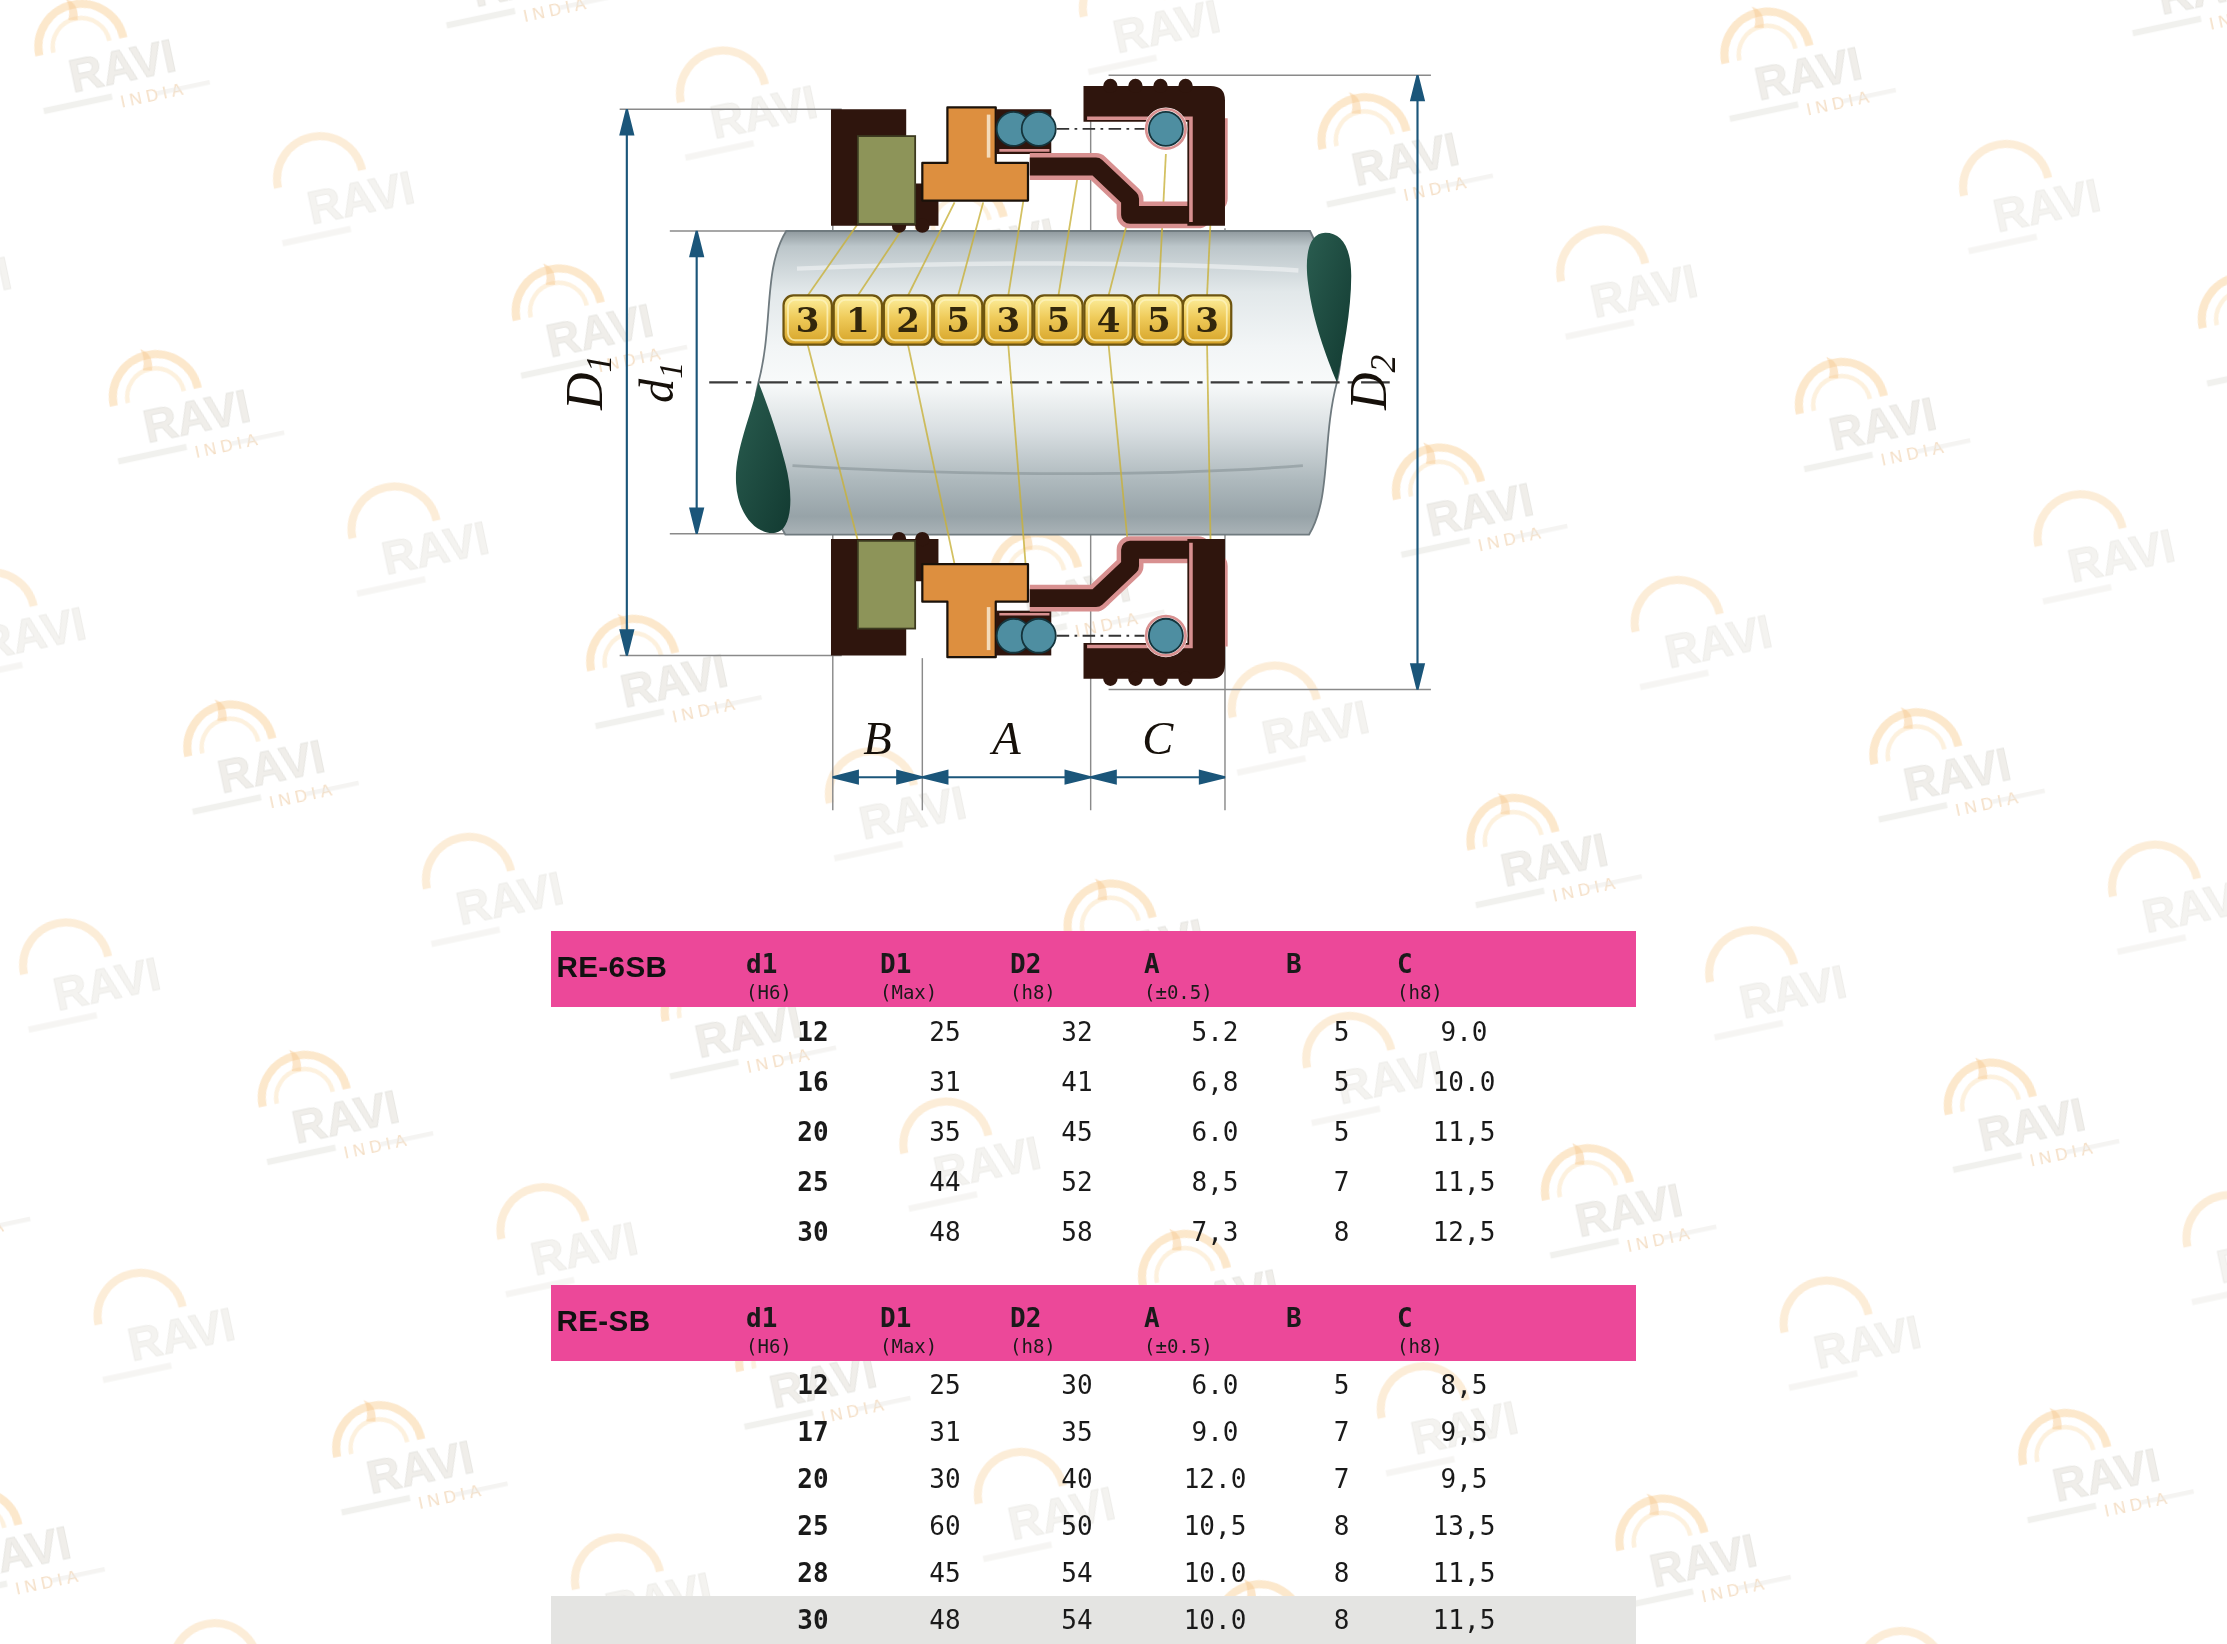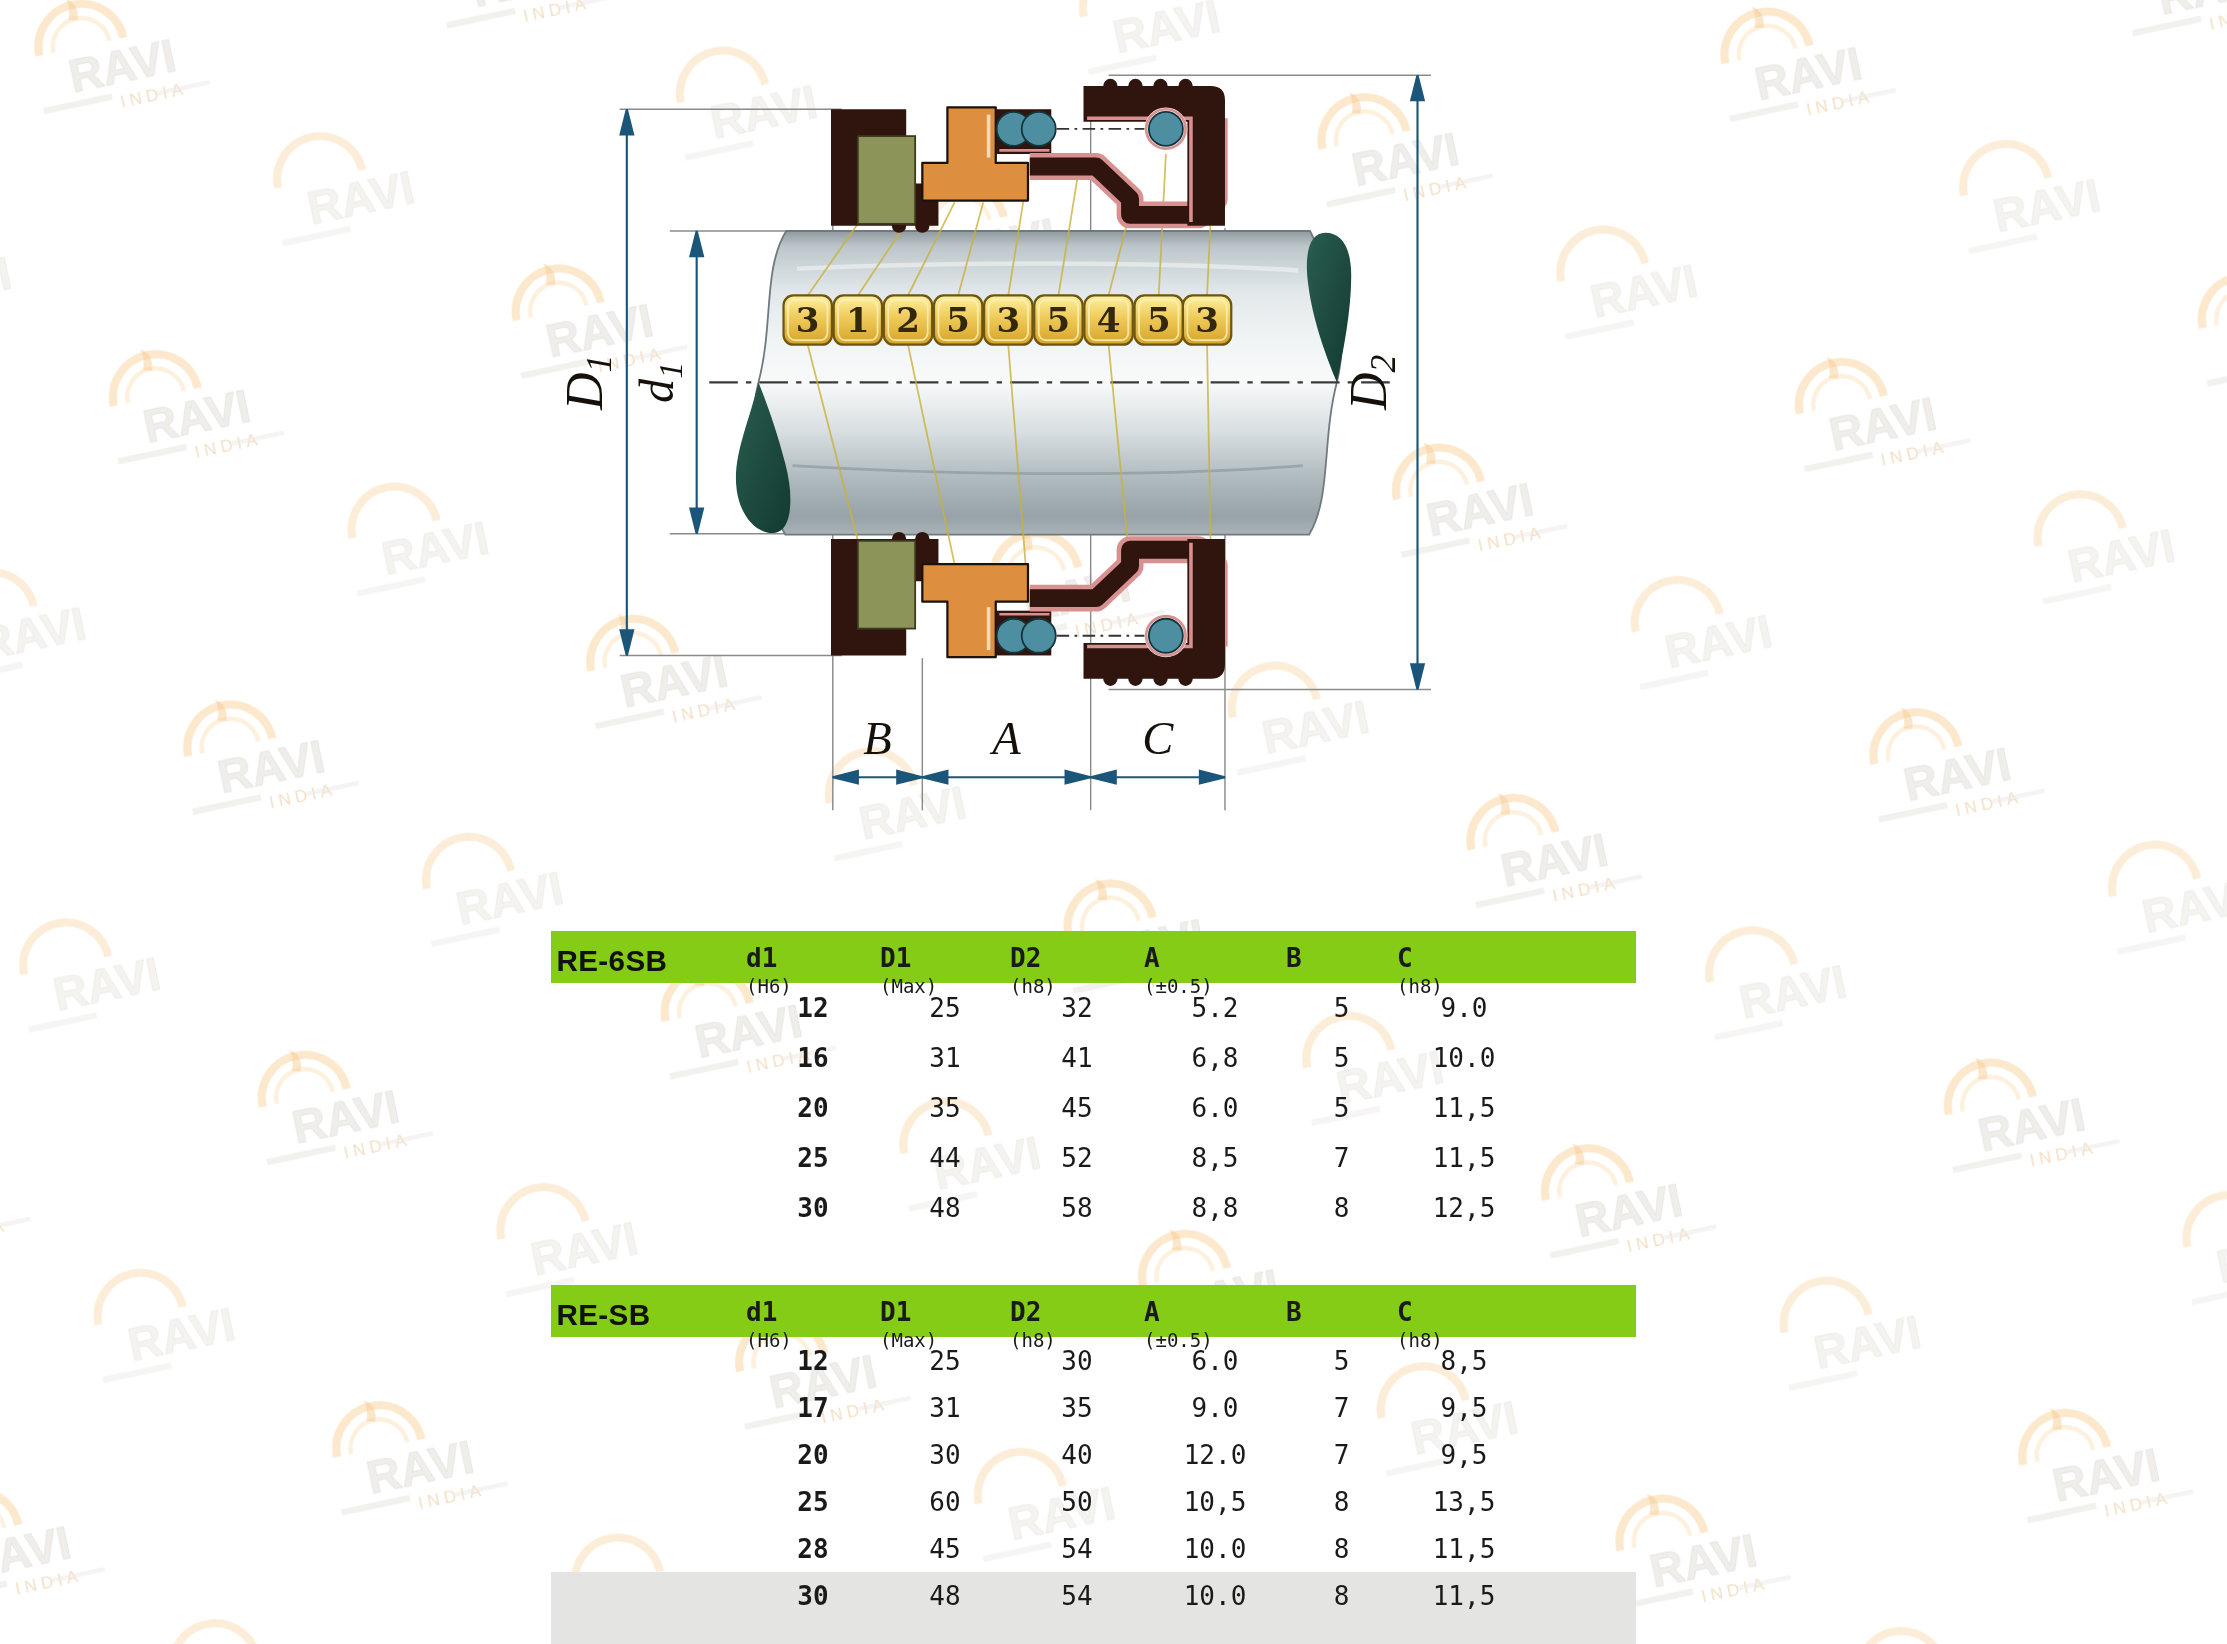--- a/index.html
+++ b/index.html
@@ -4,21 +4,21 @@
 <style>
   html,body{margin:0;padding:0;background:#ffffff;}
   body{width:2227px;height:1644px;position:relative;overflow:hidden;
        font-family:"Liberation Sans",sans-serif;color:#1a1a1a;}
   svg text{user-select:none;}
   #stage{position:absolute;left:0;top:0;width:2227px;height:1644px;}
 
   
   .tbl{position:absolute;left:551px;width:1085px;}
   .t-row{display:grid;grid-template-columns:195px 134px 130px 134px 142px 111px 134px 1fr;align-items:center;}
-  .t-head{background:#84cc16;height:52px;align-items:start;padding-top:13px;box-sizing:border-box;}
+  .t-head{background:#ec4899;height:76px;align-items:start;padding-top:19px;box-sizing:border-box;}
   .t-title{font-weight:bold;font-size:29.6px;padding-left:5.4px;letter-spacing:0.4px;color:#111;}
   .col-h{font-family:"DejaVu Sans Mono",monospace;line-height:1.15;}
   .col-name{font-weight:bold;font-size:26px;}
   .col-sub{font-size:19px;margin-top:1.8px;}
   .d-row{height:50px;}
   .tbl2 .d-row{height:47px;}
   .cell{text-align:center;font-family:"DejaVu Sans Mono",monospace;font-size:26px;}
   .cell.c0{font-weight:bold;}
   .d-row.shaded{background:#e4e4e2;}
   .t-foot{height:30px;background:#e4e4e2;}
@@ -296,21 +296,21 @@
         <div class="cell c3">8,5</div>
         <div class="cell c4">7</div>
         <div class="cell c5">11,5</div>
         <div class=""></div>
       </div>
       <div class="t-row d-row">
         <div class=""></div>
         <div class="cell c0">30</div>
         <div class="cell c1">48</div>
         <div class="cell c2">58</div>
-        <div class="cell c3">8,8</div>
+        <div class="cell c3">7,3</div>
         <div class="cell c4">8</div>
         <div class="cell c5">12,5</div>
         <div class=""></div>
       </div>
     </div>
 </div>
 
 <div class="tbl tbl2" style="top:1285px;">
   <div class="t-row t-head">
     <div class="t-title">RE-SB</div>

